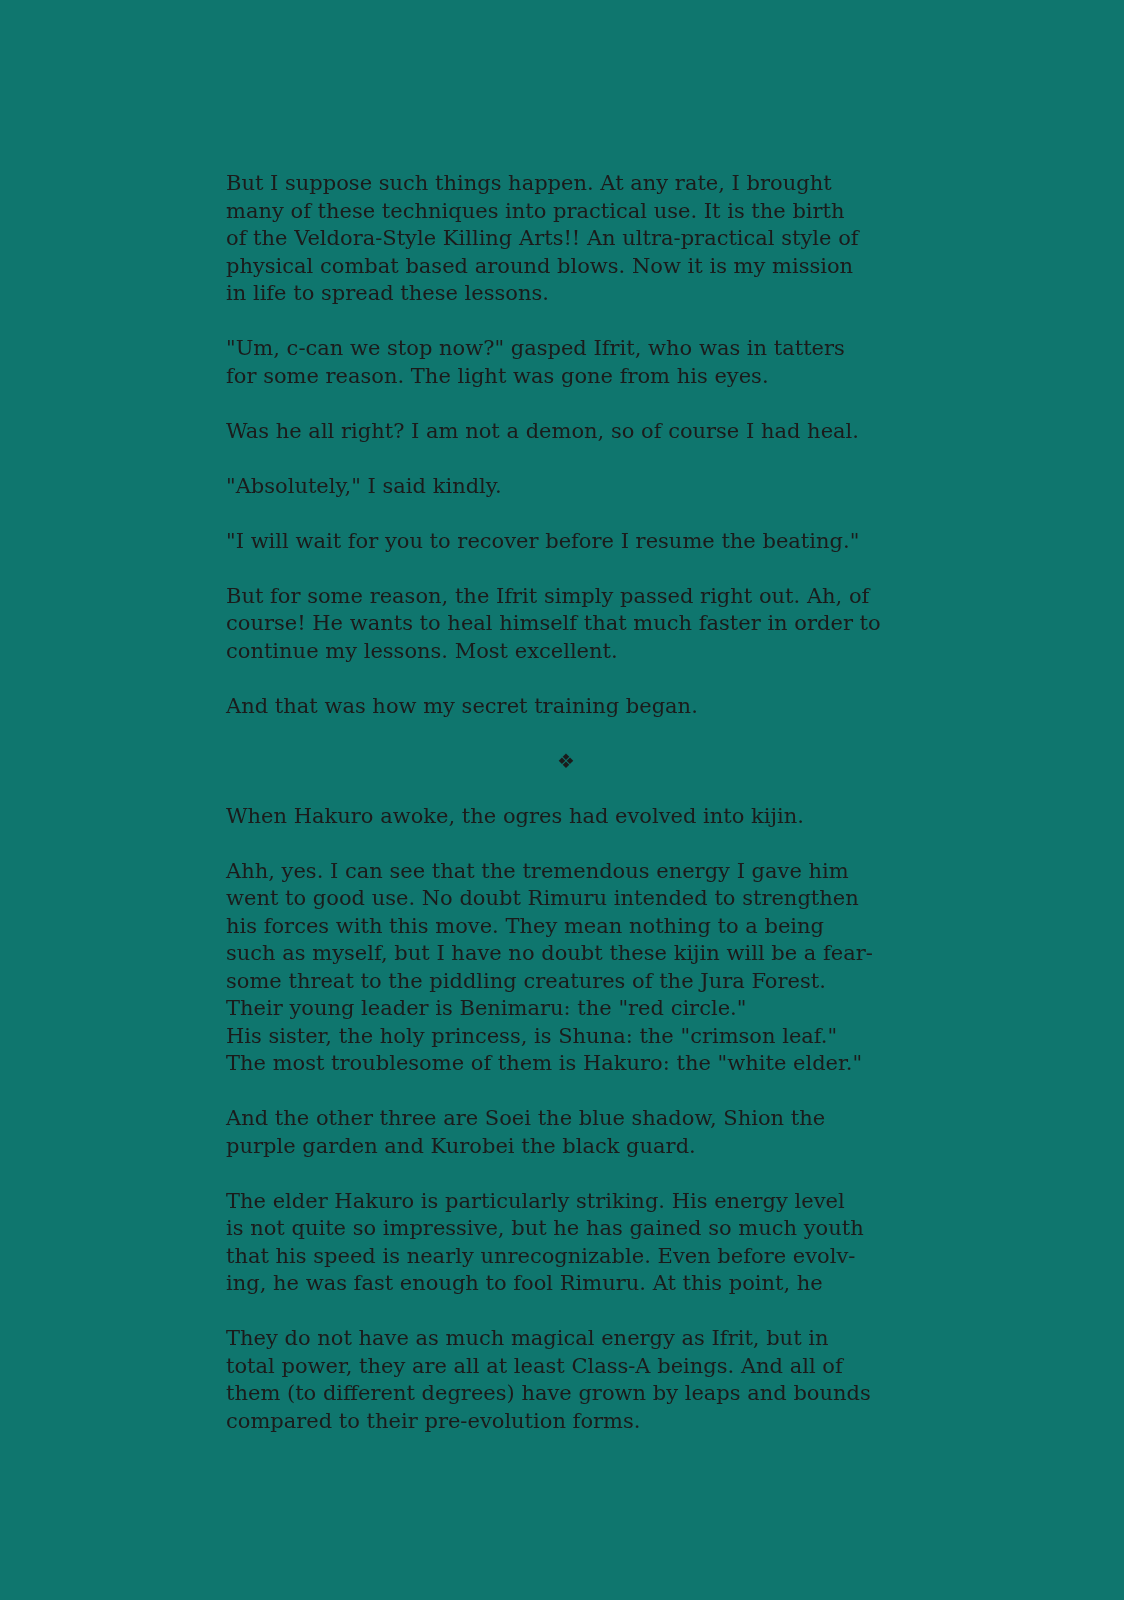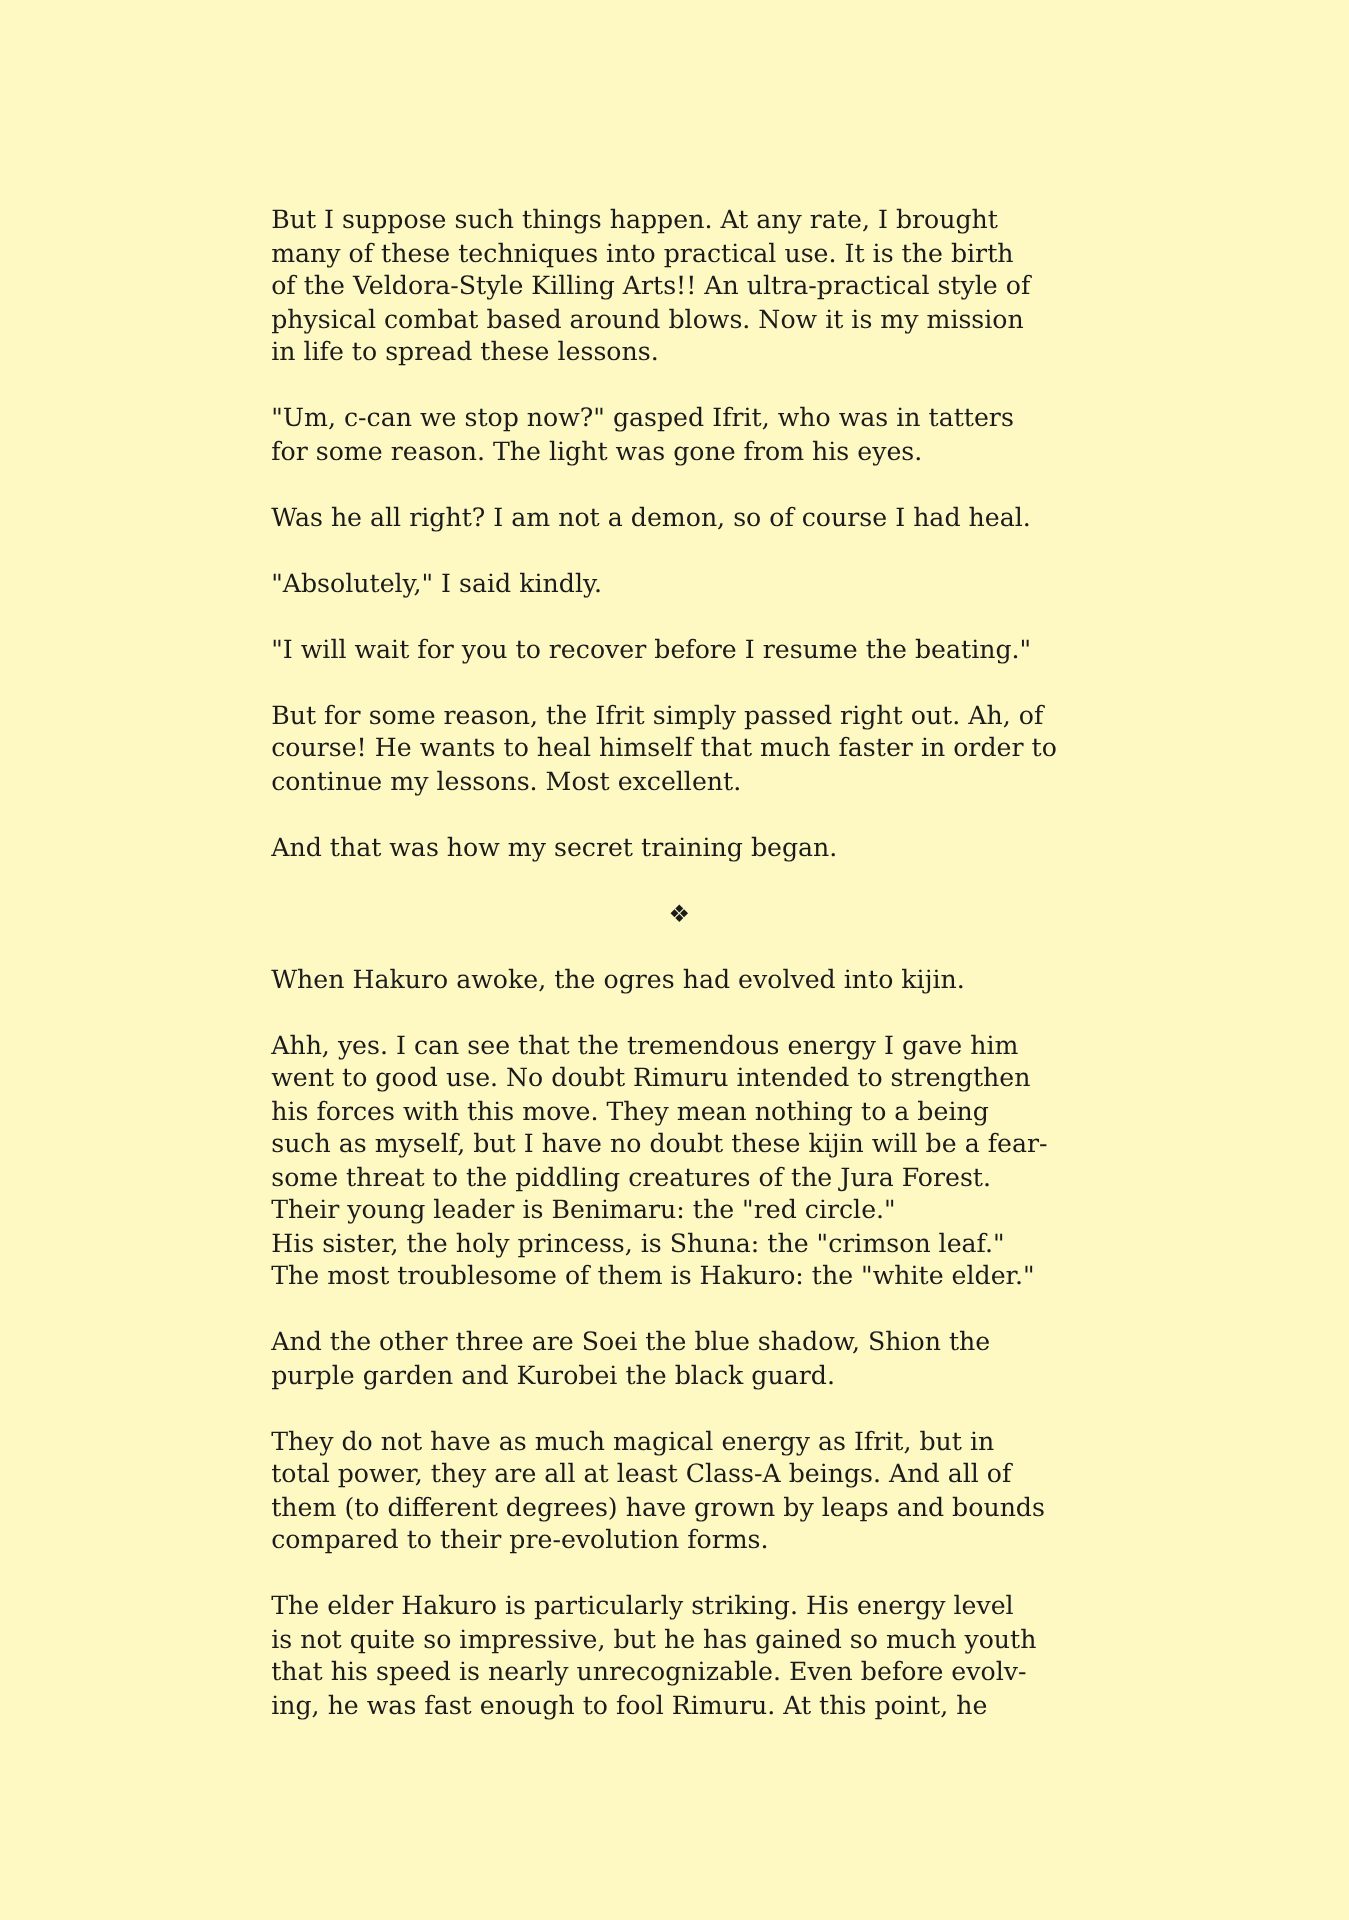--- a/index.html
+++ b/index.html
@@ -4,21 +4,21 @@
 <style>
   html, body {
     margin: 0;
     padding: 0;
     background: #ffffff;
   }
   .page {
     position: relative;
     width: 1124px;
     height: 1600px;
-    background: #fef9c3;
+    background: #0f766e;
     overflow: hidden;
   }
   .text-block {
     position: absolute;
     left: 226px;
     top: 170px;
     width: 680px;
     font-family: "DejaVu Serif", "Liberation Serif", serif;
     font-size: 21px;
     line-height: 27.5px;
@@ -58,22 +58,22 @@
       <p>Ahh, yes. I can see that the tremendous energy I gave him
 went to good use. No doubt Rimuru intended to strengthen
 his forces with this move. They mean nothing to a being
 such as myself, but I have no doubt these kijin will be a fear-
 some threat to the piddling creatures of the Jura Forest.
 Their young leader is Benimaru: the "red circle."
 His sister, the holy princess, is Shuna: the "crimson leaf."
 The most troublesome of them is Hakuro: the "white elder."</p>
       <p>And the other three are Soei the blue shadow, Shion the
 purple garden and Kurobei the black guard.</p>
+      <p>The elder Hakuro is particularly striking. His energy level
+is not quite so impressive, but he has gained so much youth
+that his speed is nearly unrecognizable. Even before evolv-
+ing, he was fast enough to fool Rimuru. At this point, he</p>
       <p>They do not have as much magical energy as Ifrit, but in
 total power, they are all at least Class-A beings. And all of
 them (to different degrees) have grown by leaps and bounds
 compared to their pre-evolution forms.</p>
-      <p>The elder Hakuro is particularly striking. His energy level
-is not quite so impressive, but he has gained so much youth
-that his speed is nearly unrecognizable. Even before evolv-
-ing, he was fast enough to fool Rimuru. At this point, he</p>
     </div>
 </div>
 
 </body></html>

